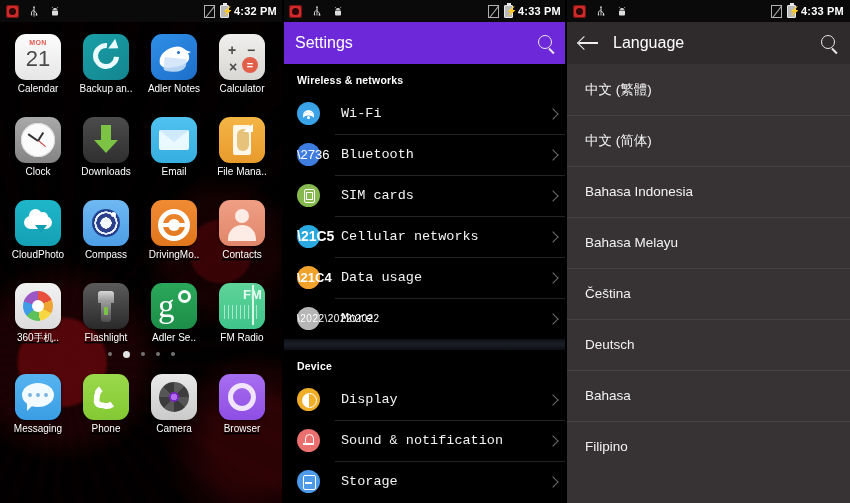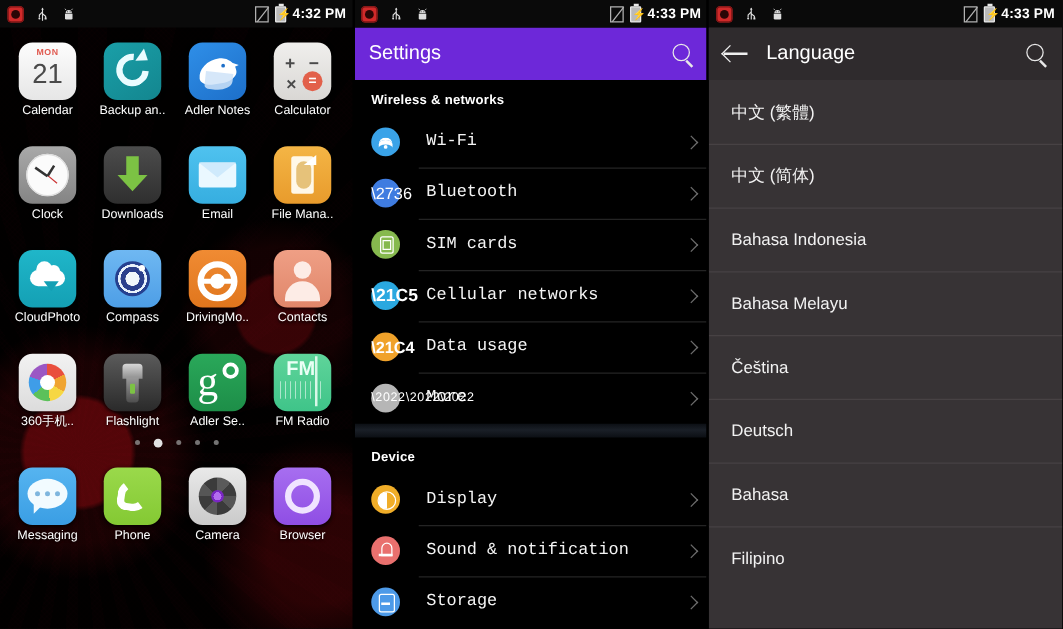--- a/index.html
+++ b/index.html
@@ -39,21 +39,21 @@
       radial-gradient(circle at 50% 30%, rgba(40,40,44,.5) 0 18%, transparent 30%),
       radial-gradient(circle at 90% 88%, rgba(120,8,12,.35) 0 8%, transparent 18%),
       repeating-conic-gradient(from 0deg at 22% 72%, #3a0408 0 4deg, #120204 4deg 9deg),
       repeating-linear-gradient(45deg, rgba(255,255,255,.035) 0 1px, transparent 1px 3px),
       repeating-linear-gradient(-45deg, rgba(255,255,255,.03) 0 1px, transparent 1px 3px),
       linear-gradient(160deg,#141113 0%,#0a0809 45%,#120d0f 100%);
     background-blend-mode:screen,screen,overlay,screen,multiply,normal,normal,normal;
   }
   .home-grid { padding:8px 4px 0 4px; }
   .app-row { display:flex; }
-  .app { width:68px; text-align:center; padding-top:4px; cursor:pointer; }
+  .app { width:68px; text-align:center; padding-top:4px; cursor:pointer;text-decoration:underline; }
   .app .tile {
     width:46px; height:46px; border-radius:11px; margin:0 auto;
     position:relative; overflow:hidden;
     box-shadow:0 1px 3px rgba(0,0,0,.7);
   }
   .app .lbl {
     color:#fff; font-size:10px; margin-top:3px; line-height:12px;
     text-shadow:0 1px 2px rgba(0,0,0,.95); white-space:nowrap;
     overflow:hidden; text-overflow:clip;
   }
@@ -145,21 +145,21 @@
   .t-flash .body { position:absolute; left:15px; top:8px; width:16px; height:12px; background:linear-gradient(#d7d7d7,#8e8e8e); border-radius:3px 3px 0 0; }
   .t-flash .tube { position:absolute; left:18px; top:19px; width:10px; height:20px; background:linear-gradient(#9a9a9a,#4e4e4e); border-radius:0 0 3px 3px; }
   .t-flash .led { position:absolute; left:21px; top:24px; width:4px; height:8px; background:#7cc244; border-radius:1px; }
 
   .t-google { background:linear-gradient(#2aa85a,#1d8e48); }
   .t-google .g { position:absolute; left:7px; top:4px; font-size:33px; color:#fff; font-family:"Liberation Serif", serif; line-height:38px; }
   .t-google .gear { position:absolute; right:6px; top:7px; width:13px; height:13px; border-radius:50%;
       border:3px solid #fff; }
 
   .t-fm { background:linear-gradient(#5fd49a,#3fc489); }
-  .t-fm .fm { position:absolute; left:10px; top:4px; font-size:16px; color:#eafff5; font-weight:bold; }
+  .t-fm .fm { position:absolute; left:24px; top:4px; font-size:13px; color:#eafff5; font-weight:bold; }
   .t-fm .bar { position:absolute; left:5px; top:22px; right:5px; height:14px;
       background:repeating-linear-gradient(90deg, rgba(255,255,255,.55) 0 1px, transparent 1px 4px); }
   .t-fm .nd { position:absolute; right:11px; top:2px; width:2px; bottom:4px; background:#d8f7e8; }
 
   .t-phone { background:linear-gradient(#9ad94b,#84c933); }
   .t-phone .hs { position:absolute; left:11px; top:10px; width:25px; height:25px;
       border:6px solid #fff; border-radius:50% 8px 50% 8px; transform:rotate(8deg); border-top-color:transparent; border-right-color:transparent; }
 
   .t-msg { background:linear-gradient(#56b4f0,#3a9ee4); }
   .t-msg .bub { position:absolute; left:7px; top:9px; width:32px; height:24px; background:#f2fbff; border-radius:50%; }

